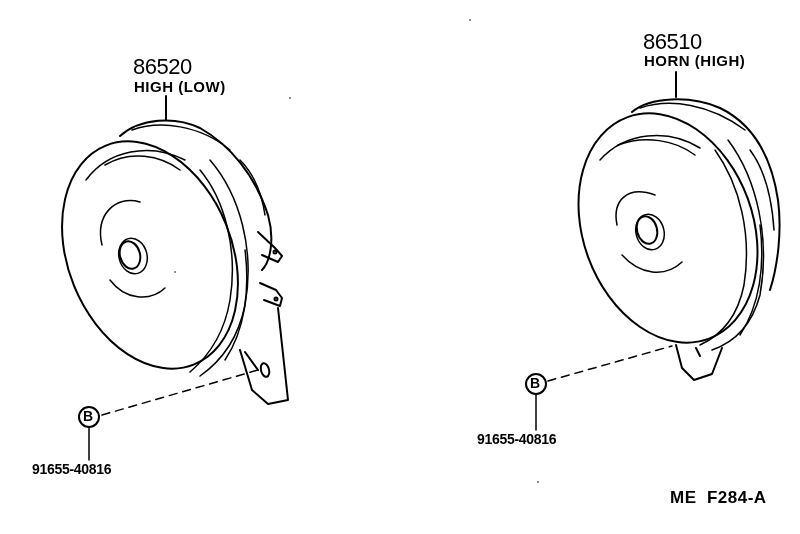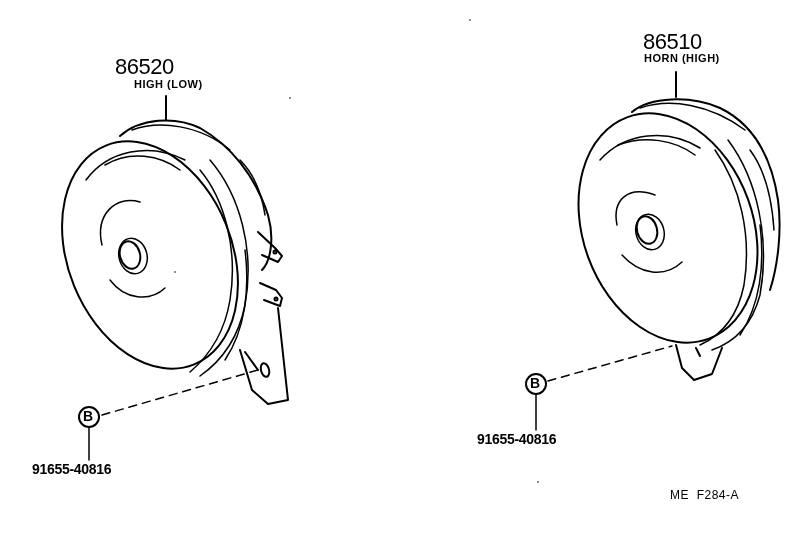--- a/index.html
+++ b/index.html
@@ -1,22 +1,22 @@
 <!DOCTYPE html>
 <html><head>
   <meta charset="utf-8">
   <style>
     html, body { margin: 0; padding: 0; background: #ffffff; }
     body { width: 800px; height: 534px; position: relative; overflow: hidden; font-family: "Liberation Sans", sans-serif; }
     .canvas { position: absolute; left: 0; top: 0; width: 800px; height: 534px; }
     .label { position: absolute; color: #000; white-space: nowrap; line-height: 1; }
     .part-no { font-size: 22px; font-weight: normal; letter-spacing: -0.5px; text-align: center; }
-    .part-name { font-size: 11px; font-weight: bold; letter-spacing: 0.5px; }
+    .part-name { font-size: 15px; font-weight: bold; letter-spacing: 0.5px; }
     .ref-no { font-size: 14px; font-weight: bold; letter-spacing: -0.3px; }
-    .fig-code { font-size: 12px; font-weight: normal; letter-spacing: 0.5px; }
+    .fig-code { font-size: 17px; font-weight: bold; letter-spacing: 0.5px; }
     svg { position: absolute; left: 0; top: 0; }
   </style>
 </head>
 <body>
 
 <div class="canvas">
 
   <svg width="800" height="534" viewBox="0 0 800 534">
     <g fill="none" stroke="#000" stroke-width="2" stroke-linecap="round" stroke-linejoin="round">
 
@@ -92,21 +92,21 @@
         <line x1="536" y1="395" x2="536" y2="430" stroke-width="1.5"></line>
       </g>
 
       <circle cx="290" cy="98" r="0.8" fill="#000" stroke="none"></circle>
       <circle cx="470" cy="20" r="0.8" fill="#000" stroke="none"></circle>
       <circle cx="538" cy="482" r="0.8" fill="#000" stroke="none"></circle>
       <circle cx="175" cy="272" r="0.8" fill="#000" stroke="none"></circle>
     </g>
   </svg>
 
-  <div class="label part-no" style="left:115px; top:56px;">86520</div>
+  <div class="label part-no" style="left:133px; top:56px;">86520</div>
   <div class="label part-name" style="left:134px; top:79px;">HIGH (LOW)</div>
 
   <div class="label part-no" style="left:643px; top:31px;">86510</div>
   <div class="label part-name" style="left:644px; top:53px;">HORN (HIGH)</div>
 
   <div class="label" style="left:83px; top:409px; font-size:14px; font-weight:bold;">B</div>
   <div class="label" style="left:530px; top:376px; font-size:14px; font-weight:bold;">B</div>
 
   <div class="label ref-no" style="left:32px; top:462px;">91655-40816</div>
   <div class="label ref-no" style="left:477px; top:432px;">91655-40816</div>

